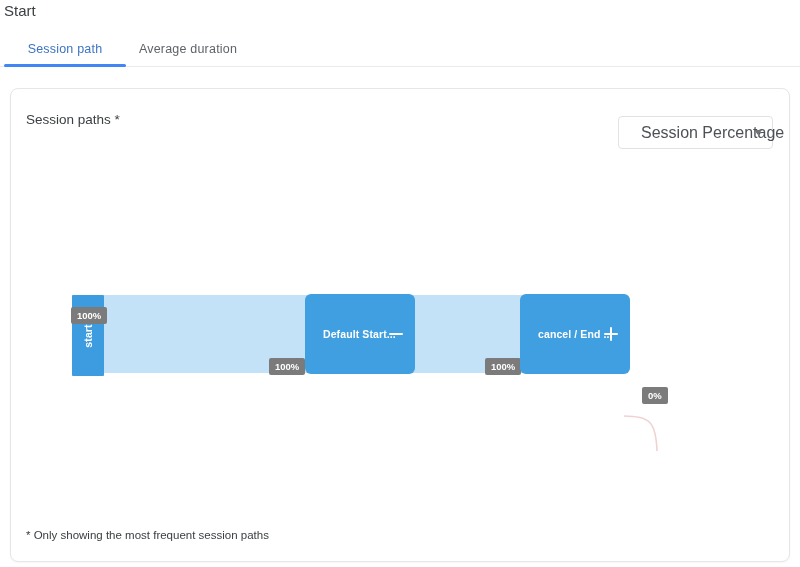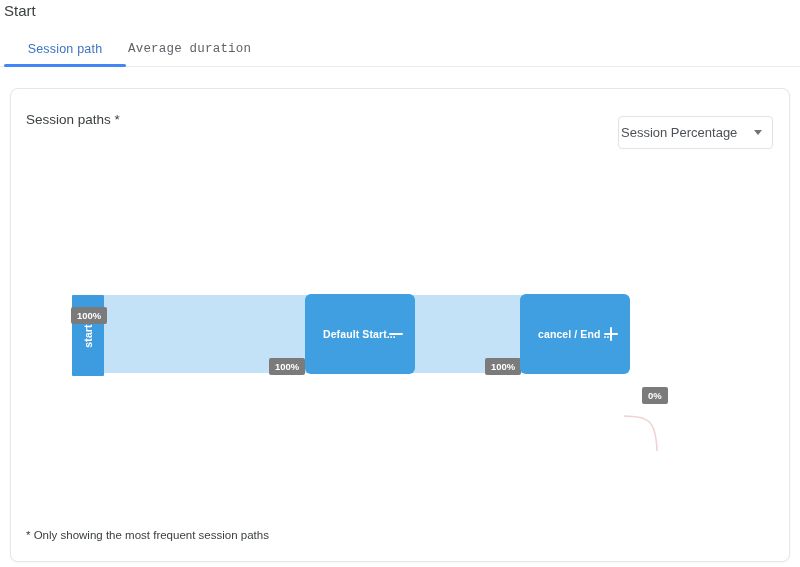--- a/index.html
+++ b/index.html
@@ -59,21 +59,21 @@
   .tab-underline {
     position: absolute;
     left: 4px;
     top: 31px;
     width: 122px;
     height: 3px;
     background: #4285f4;
     border-radius: 2px;
   }
   #tab-0 { left: 4px;   width: 122px; }
-  #tab-1 { left: 128px; width: 120px; font-family: Liberation Mono, monospace; }
+  #tab-1 { left: 128px; width: 120px; }
 
   
   .card {
     position: absolute;
     left: 10px;
     top: 88px;
     width: 780px;
     height: 474px;
     background: #ffffff;
     border: 1px solid #e4e6e8;
@@ -98,25 +98,25 @@
     width: 155px;
     height: 33px;
     border: 1px solid #e0e2e5;
     border-radius: 4px;
     background: #fff;
     box-sizing: border-box;
     cursor: pointer;
   }
   .select-label {
     position: absolute;
-    left: 2px;
+    left: 22px;
     top: 0;
     height: 31px;
     line-height: 31px;
-    font-size: 13px;
+    font-size: 16px;
     color: #4d5156;
     white-space: nowrap;
   }
   .select-caret {
     position: absolute;
     right: 10px;
     top: 13px;
     width: 0; height: 0;
     border-left: 4.5px solid transparent;
     border-right: 4.5px solid transparent;

